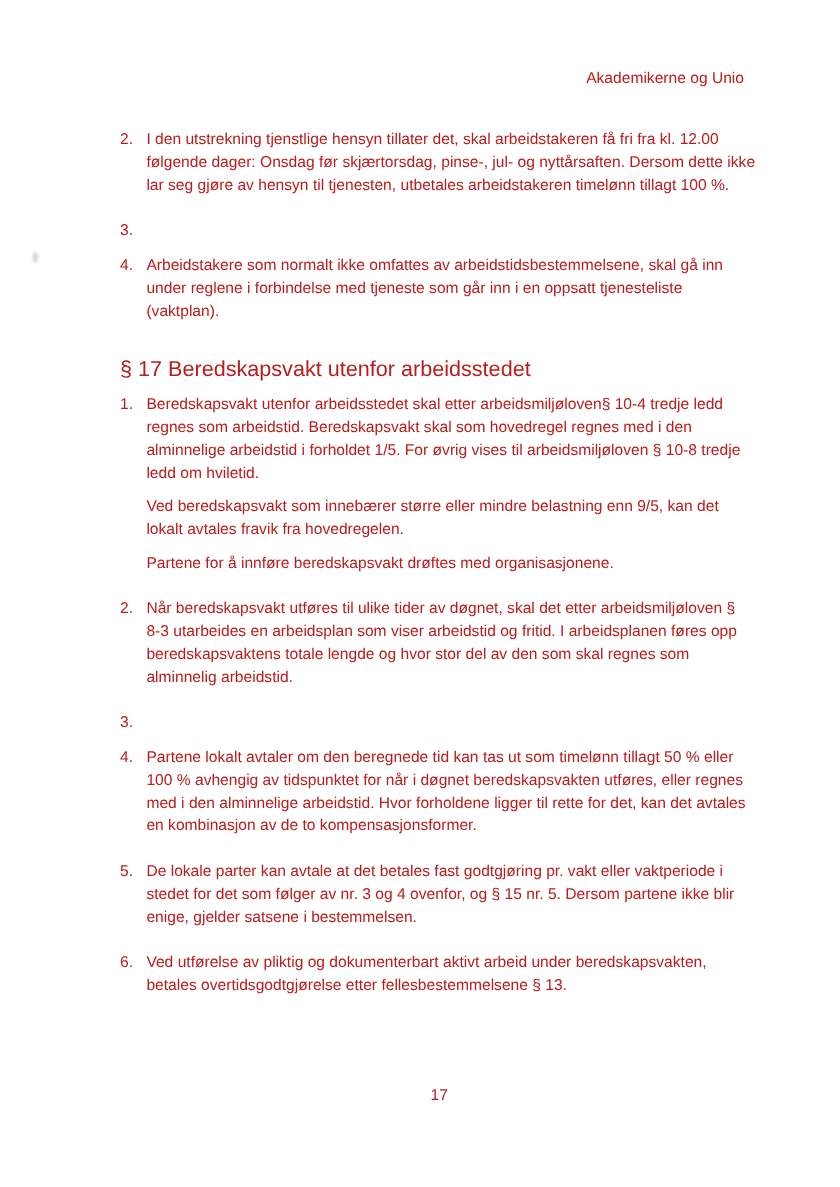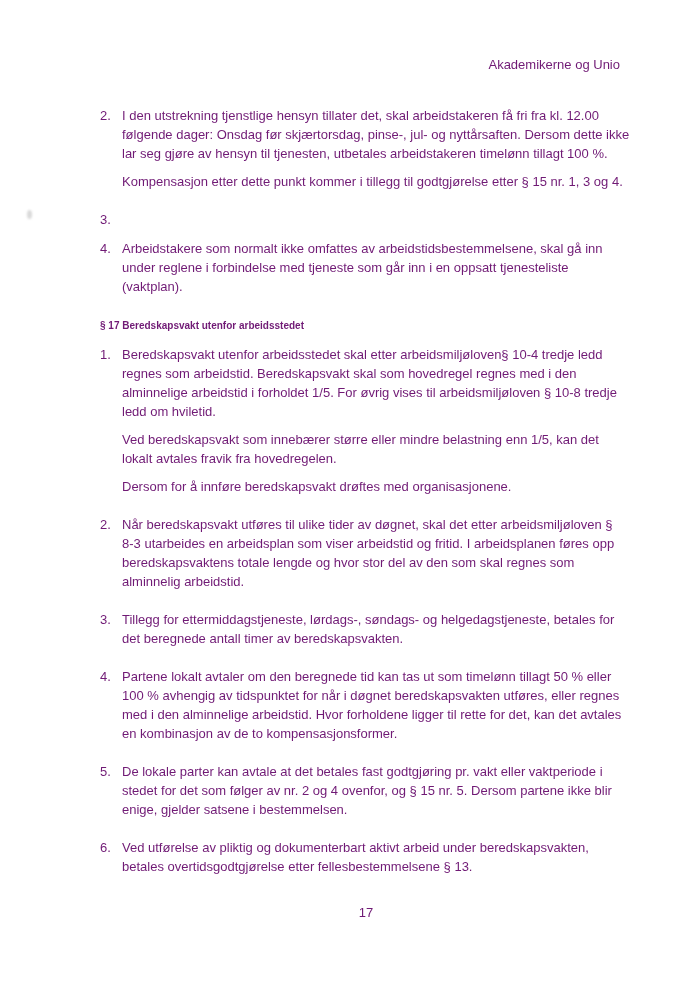--- a/index.html
+++ b/index.html
@@ -4,21 +4,21 @@
 <style>
   html, body { margin: 0; padding: 0; background: #ffffff; }
   .page {
     position: relative;
     width: 700px;
     height: 989px;
     background: #ffffff;
     font-family: "Liberation Sans", sans-serif;
     font-size: 13px;
     line-height: 19px;
-    color: #701a75;
+    color: #b91c1c;
     overflow: hidden;
   }
   .header {
     padding-top: 55px;
     padding-right: 80px;
     text-align: right;
   }
   .content {
     margin: 32px 70px 0 100px; 
   }
@@ -32,23 +32,23 @@
   }
   .clause .body {
     flex: 1;
     min-width: 0;
   }
   .clause .body p {
     margin: 0 0 9px 0;
     white-space: pre-line;
   }
   .section-heading {
-    font-size: 10px;
-    font-weight: bold;
-    margin: 11px 0 10px 0;
+    font-size: 18px;
+    font-weight: normal;
+    margin: 21px 0 10px 0;
   }
   .page-number {
     position: absolute;
     bottom: 67px;
     left: 16px;
     width: 100%;
     text-align: center;
   }
   .scan-smudge {
     position: absolute;
@@ -74,21 +74,20 @@
 
   <div class="content">
 
     <div>
         <div class="clause">
           <div class="num">2.</div>
           <div class="body">
             <p>I den utstrekning tjenstlige hensyn tillater det, skal arbeidstakeren få fri fra kl. 12.00
 følgende dager: Onsdag før skjærtorsdag, pinse-, jul- og nyttårsaften. Dersom dette ikke
 lar seg gjøre av hensyn til tjenesten, utbetales arbeidstakeren timelønn tillagt 100 %.</p>
-            <p>Kompensasjon etter dette punkt kommer i tillegg til godtgjørelse etter § 15 nr. 1, 3 og 4.</p>
           </div>
         </div>
         <div class="clause">
           <div class="num">3.</div>
           <div class="body">
           </div>
         </div>
         <div class="clause">
           <div class="num">4.</div>
           <div class="body">
@@ -102,55 +101,53 @@
     <h2 class="section-heading">§ 17 Beredskapsvakt utenfor arbeidsstedet</h2>
 
     <div>
         <div class="clause">
           <div class="num">1.</div>
           <div class="body">
             <p>Beredskapsvakt utenfor arbeidsstedet skal etter arbeidsmiljøloven§ 10-4 tredje ledd
 regnes som arbeidstid. Beredskapsvakt skal som hovedregel regnes med i den
 alminnelige arbeidstid i forholdet 1/5. For øvrig vises til arbeidsmiljøloven § 10-8 tredje
 ledd om hviletid.</p>
-            <p>Ved beredskapsvakt som innebærer større eller mindre belastning enn 1/5, kan det
+            <p>Ved beredskapsvakt som innebærer større eller mindre belastning enn 9/5, kan det
 lokalt avtales fravik fra hovedregelen.</p>
-            <p>Dersom for å innføre beredskapsvakt drøftes med organisasjonene.</p>
+            <p>Partene for å innføre beredskapsvakt drøftes med organisasjonene.</p>
           </div>
         </div>
         <div class="clause">
           <div class="num">2.</div>
           <div class="body">
             <p>Når beredskapsvakt utføres til ulike tider av døgnet, skal det etter arbeidsmiljøloven §
 8-3 utarbeides en arbeidsplan som viser arbeidstid og fritid. I arbeidsplanen føres opp
 beredskapsvaktens totale lengde og hvor stor del av den som skal regnes som
 alminnelig arbeidstid.</p>
           </div>
         </div>
         <div class="clause">
           <div class="num">3.</div>
           <div class="body">
-            <p>Tillegg for ettermiddagstjeneste, lørdags-, søndags- og helgedagstjeneste, betales for
-det beregnede antall timer av beredskapsvakten.</p>
           </div>
         </div>
         <div class="clause">
           <div class="num">4.</div>
           <div class="body">
             <p>Partene lokalt avtaler om den beregnede tid kan tas ut som timelønn tillagt 50 % eller
 100 % avhengig av tidspunktet for når i døgnet beredskapsvakten utføres, eller regnes
 med i den alminnelige arbeidstid. Hvor forholdene ligger til rette for det, kan det avtales
 en kombinasjon av de to kompensasjonsformer.</p>
           </div>
         </div>
         <div class="clause">
           <div class="num">5.</div>
           <div class="body">
             <p>De lokale parter kan avtale at det betales fast godtgjøring pr. vakt eller vaktperiode i
-stedet for det som følger av nr. 2 og 4 ovenfor, og § 15 nr. 5. Dersom partene ikke blir
+stedet for det som følger av nr. 3 og 4 ovenfor, og § 15 nr. 5. Dersom partene ikke blir
 enige, gjelder satsene i bestemmelsen.</p>
           </div>
         </div>
         <div class="clause">
           <div class="num">6.</div>
           <div class="body">
             <p>Ved utførelse av pliktig og dokumenterbart aktivt arbeid under beredskapsvakten,
 betales overtidsgodtgjørelse etter fellesbestemmelsene § 13.</p>
           </div>
         </div>

